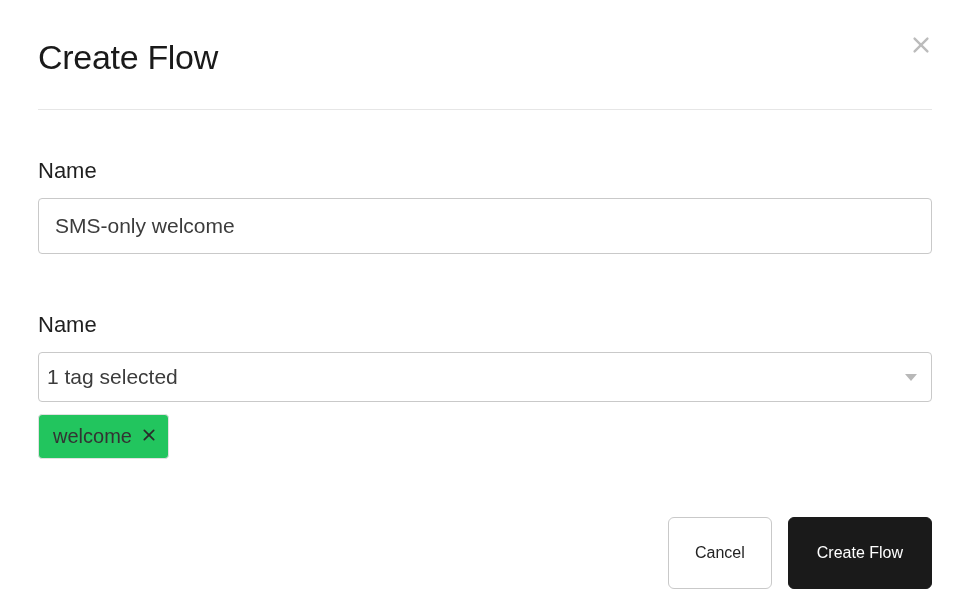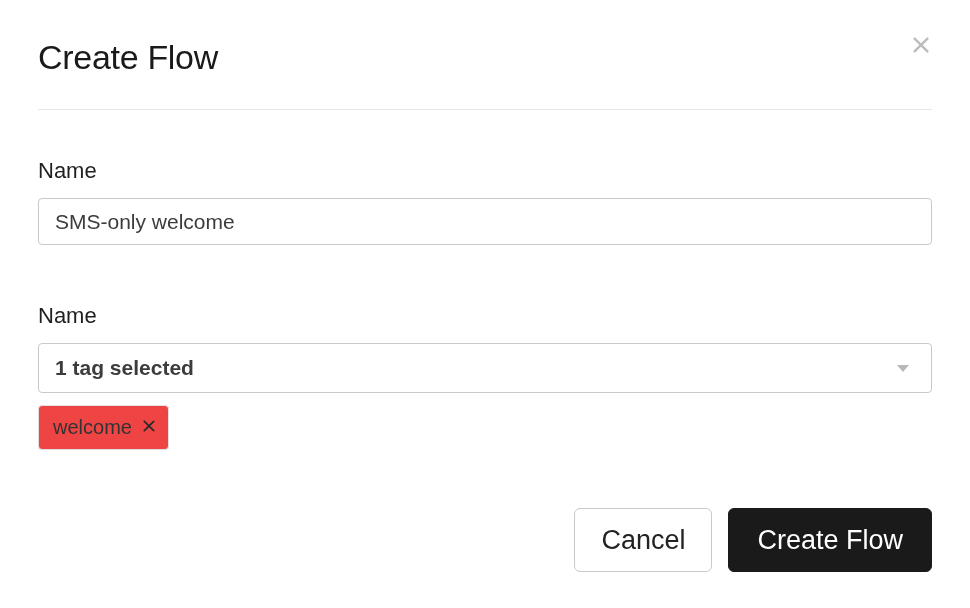--- a/index.html
+++ b/index.html
@@ -51,45 +51,44 @@
     }
     .field-label {
       display: block;
       font-size: 22px;
       font-weight: 400;
       color: #1f1f1f;
       margin-bottom: 14px;
     }
     .text-input {
       width: 100%;
-      height: 47px;
+      height: 56px;
       border: 1px solid #c9c9c9;
       border-radius: 4px;
       padding: 16px 16px;
       font-size: 21px;
       color: #3c3c3c;
       font-family: inherit;
       outline: none;
       background: #ffffff;
     }
     .tags-group {
       margin-top: 58px;
     }
     .select-control {
       width: 100%;
       height: 50px;
       border: 1px solid #c9c9c9;
       border-radius: 4px;
-      padding: 0 16px;
+      padding: 0 8px;
       display: flex;
       align-items: center;
       justify-content: space-between;
       cursor: pointer;
       background: #ffffff;
-      font-weight: bold;
     }
     .select-value {
       font-size: 21px;
       color: #3c3c3c;
     }
     .caret-down {
       width: 0;
       height: 0;
       border-left: 6px solid transparent;
       border-right: 6px solid transparent;
@@ -98,21 +97,21 @@
     }
     .tag-chips {
       margin-top: 12px;
       display: flex;
       gap: 8px;
       flex-wrap: wrap;
     }
     .tag-chip {
       display: inline-flex;
       align-items: center;
-      background: #ef4444;
+      background: #22c55e;
       border: 1px solid #e1e1e1;
       border-radius: 4px;
       padding: 10px 12px 10px 14px;
       gap: 10px;
     }
     .tag-chip-label {
       font-size: 20px;
       color: #333333;
     }
     .tag-remove {
@@ -128,23 +127,23 @@
       width: 14px;
       height: 14px;
     }
     .modal-footer {
       display: flex;
       justify-content: flex-end;
       gap: 16px;
       margin-top: 58px;
     }
     .btn {
-      height: 64px;
+      height: 72px;
       border-radius: 6px;
-      font-size: 27px;
+      font-size: 16px;
       font-family: inherit;
       cursor: pointer;
       padding: 0 26px;
       display: inline-flex;
       align-items: center;
       justify-content: center;
     }
     .btn-secondary {
       background: #ffffff;
       border: 1px solid #c9c9c9;

